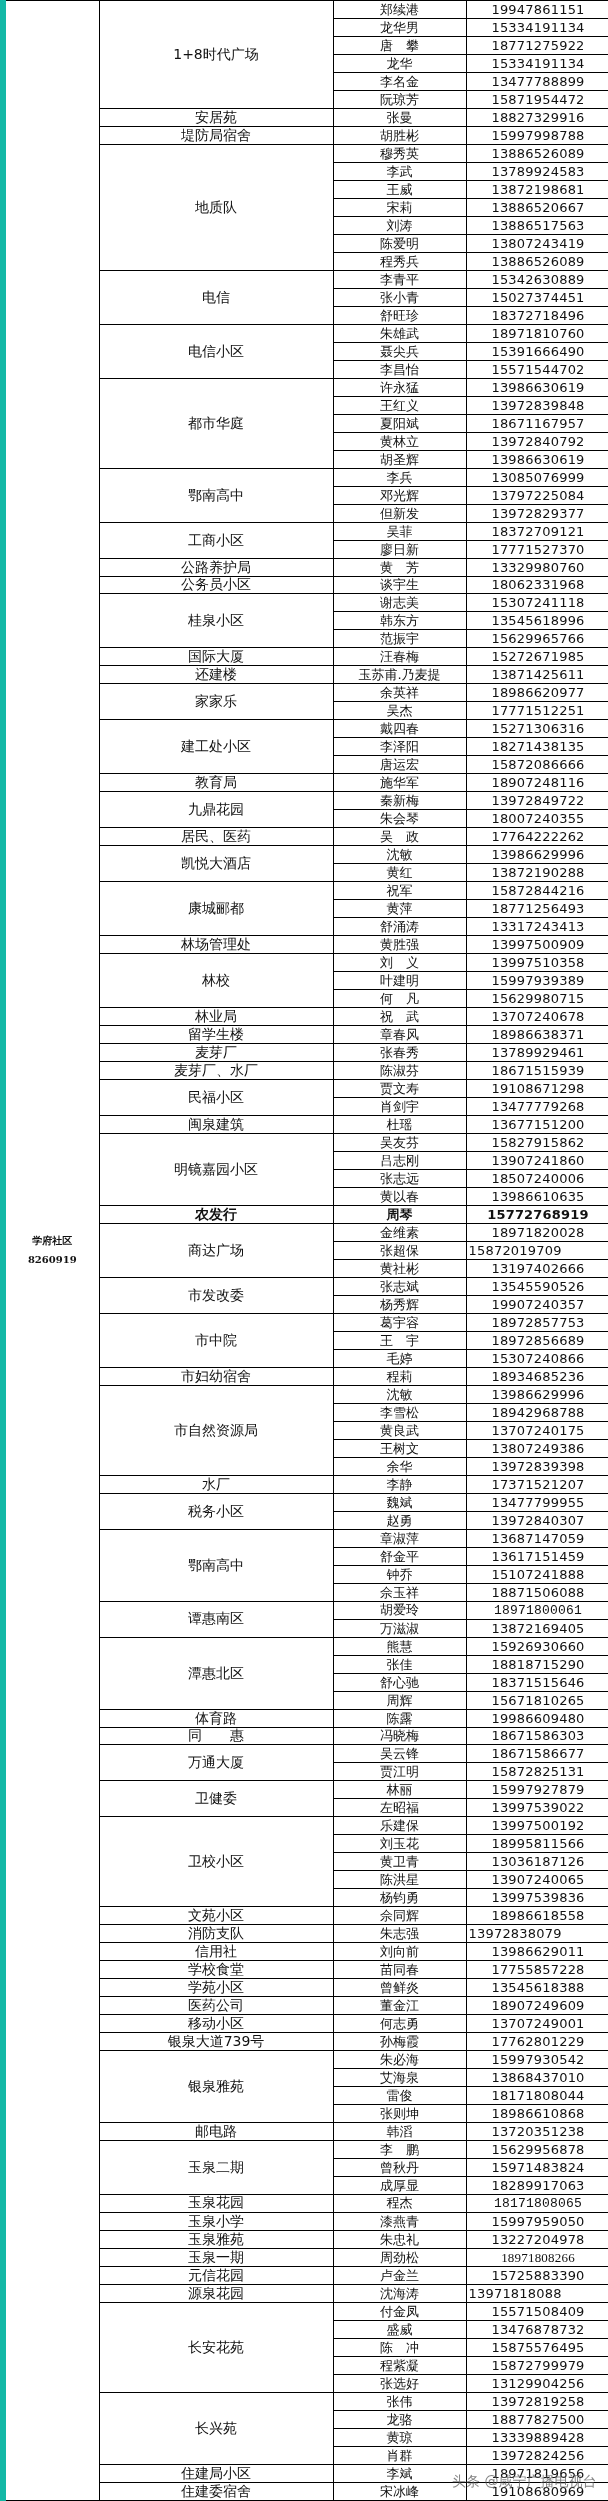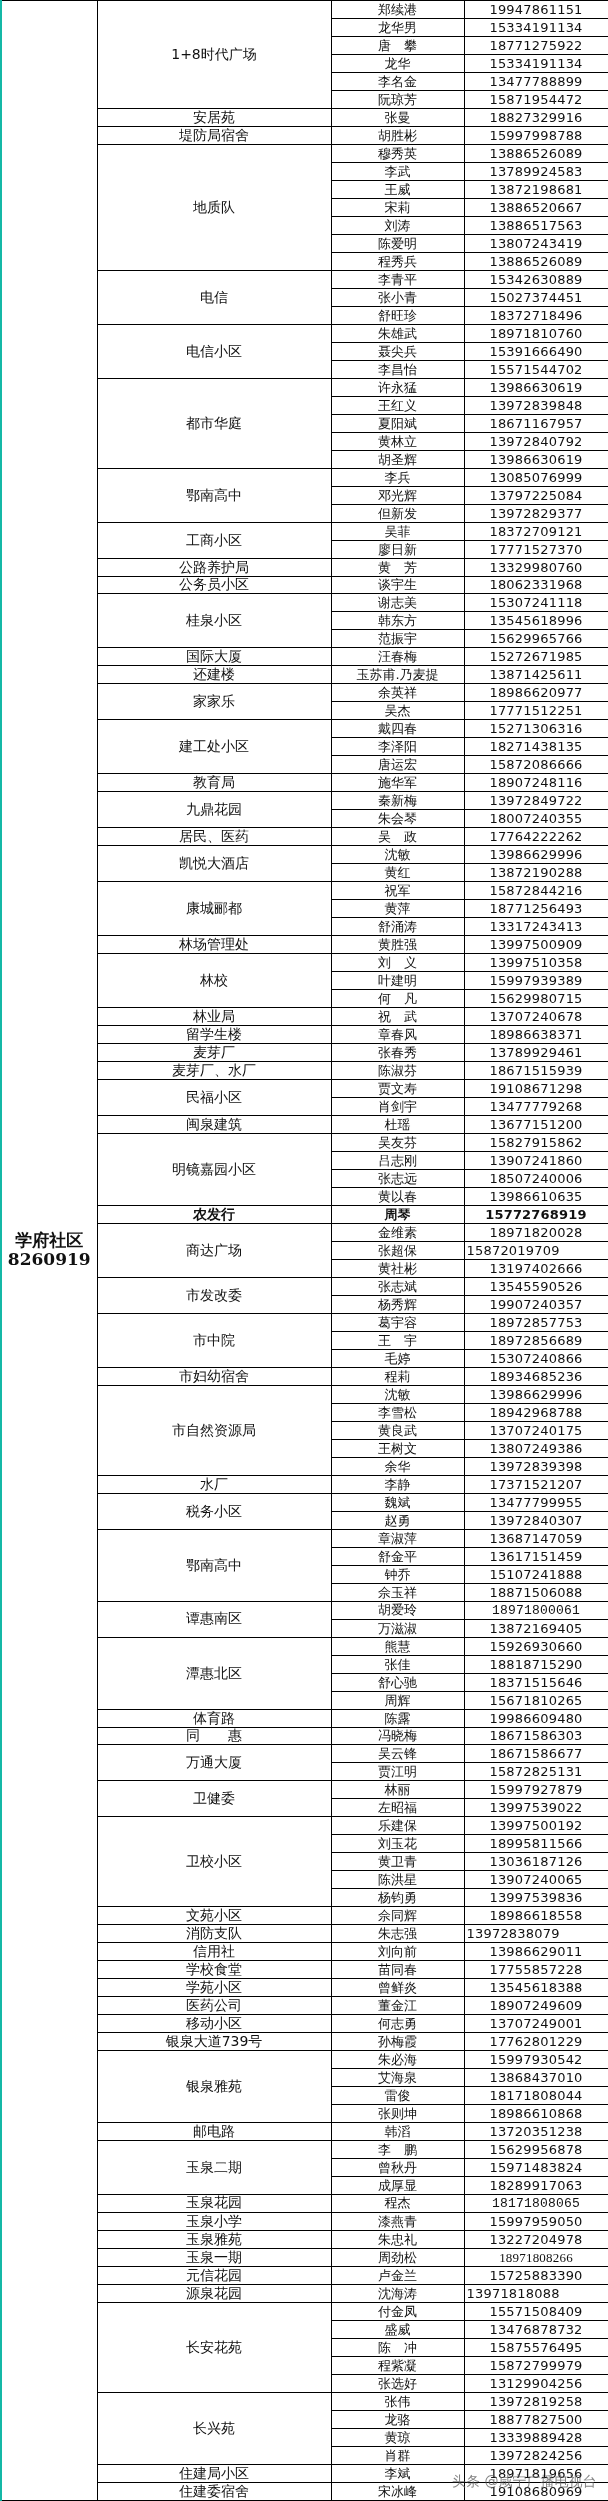--- a/index.html
+++ b/index.html
@@ -18,23 +18,23 @@
     text-align: center;
     vertical-align: middle;
     white-space: nowrap;
     overflow: hidden;
     font-size: 13px;
     line-height: 13px;
   }
   .sheet td.community {
     font-family: "DejaVu Serif", serif;
     font-weight: bold;
-    font-size: 17px;
+    font-size: 10px;
     line-height: 19px;
-    border-left: 2px solid #14b8a6;
+    border-left: 6px solid #14b8a6;
     margin-left: 43px;
   }
   .sheet td.unit { font-size: 14px; }
   .sheet td.person { font-size: 13px; }
   .sheet td.phone { font-size: 13px; letter-spacing: 0.2px; }
   .sheet td.phone.left { text-align: left; padding-left: 2px; }
   .watermark {
     position: absolute; left: 452px; top: 2473px;
     font-family: "DejaVu Sans", sans-serif;
     font-size: 14px; color: rgba(90,90,90,0.75);

